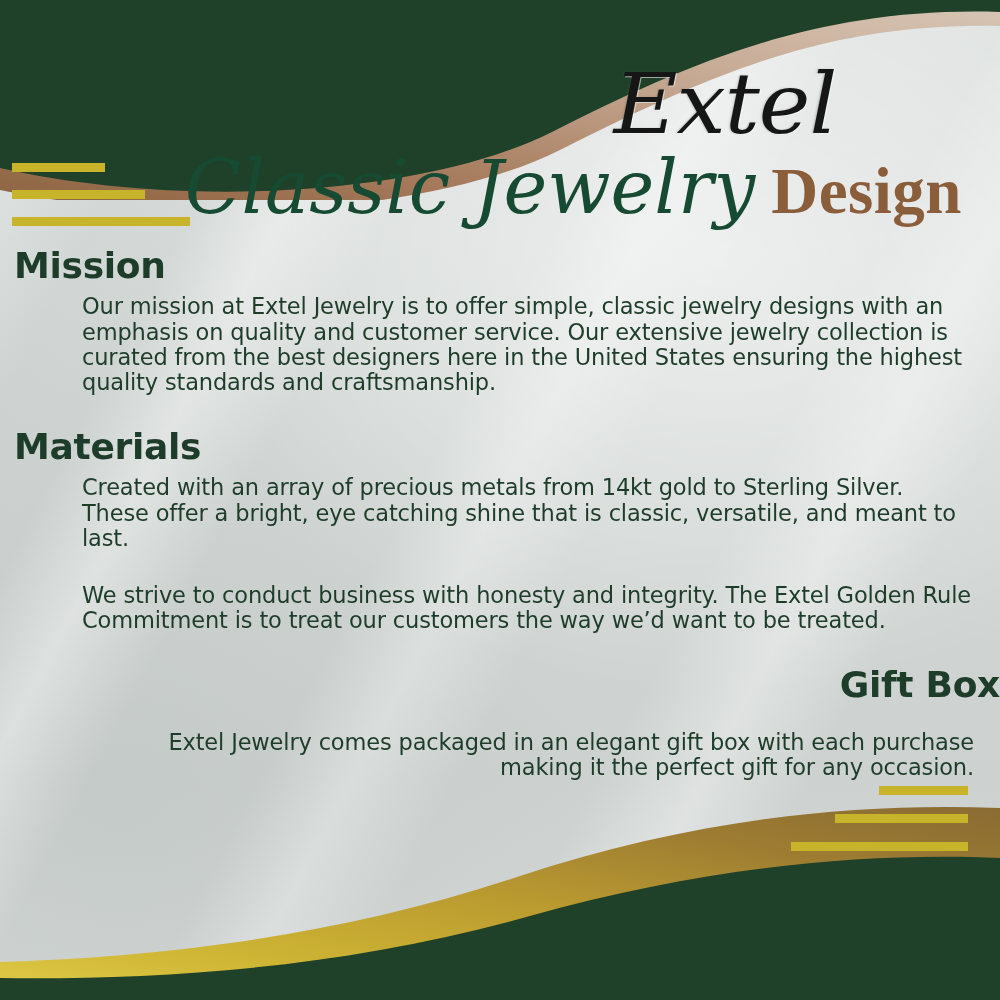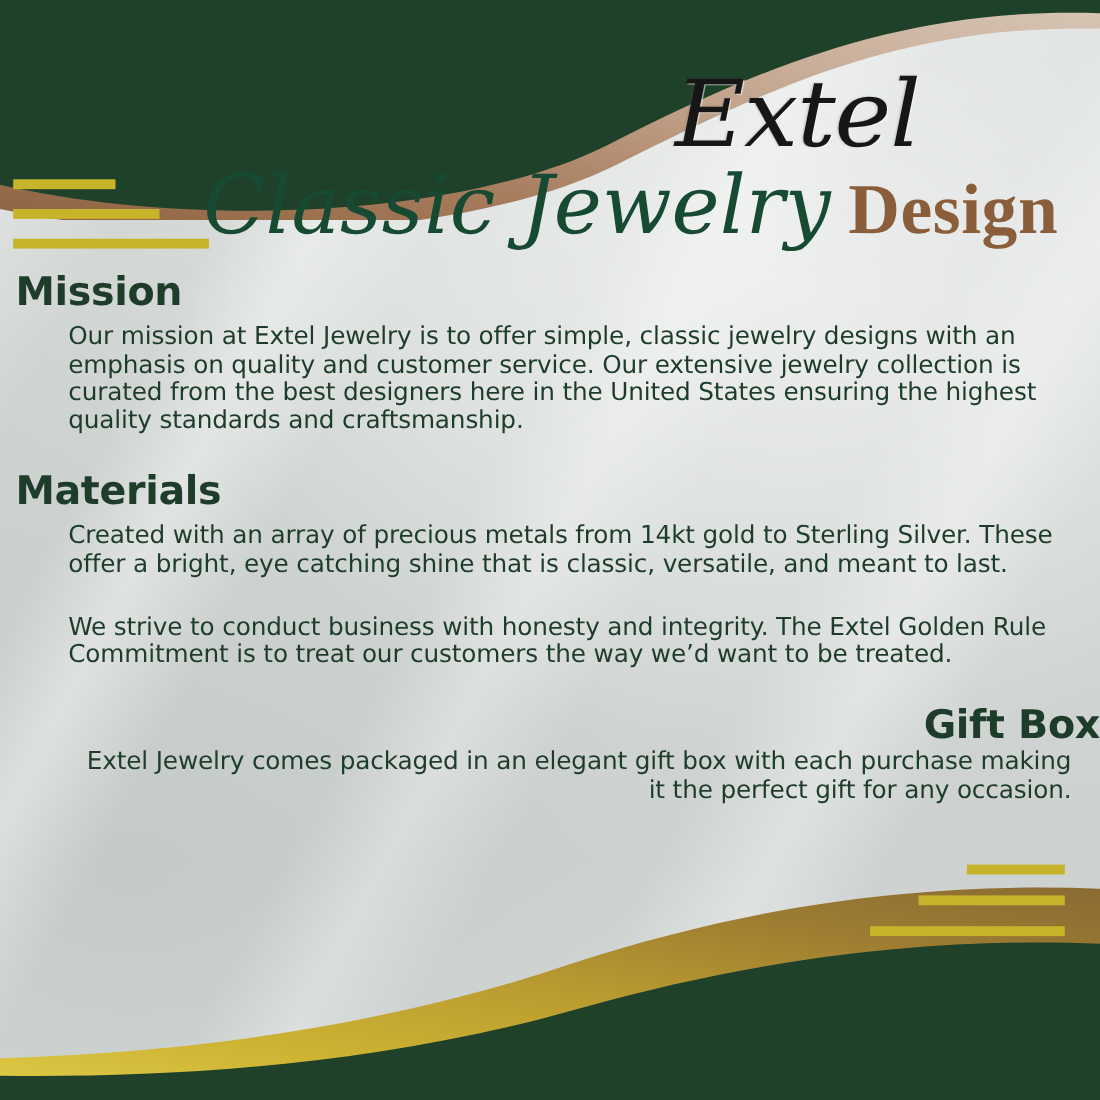--- a/index.html
+++ b/index.html
@@ -124,31 +124,31 @@
     color:#1E3C2A;
     padding-left:14px;
     letter-spacing:-0.3px;
   }
   .section-body {
     font-family:"DejaVu Sans", sans-serif;
     font-weight:400;
     font-size:22.5px;
     line-height:1.12;
     color:#1E3C2A;
-    padding-left:62px;
+    padding-left:82px;
     padding-right:26px;
     margin-top:8px;
     letter-spacing:-0.15px;
   }
 
   .sp-mission   { margin-top:0px; }
   .sp-materials { margin-top:32px; }
   .sp-service   { margin-top:32px; }
   .sp-gift      { margin-top:32px;text-align:right; }
-  .sp-gift .section-body { margin-top:0; }
+  .sp-gift .section-body { margin-top:24px; }
 </style>
 </head>
 <body>
 
 <div class="paper"></div>
 
 <svg class="wave-top" viewBox="0 0 1000 200" preserveAspectRatio="none">
   <defs>
     <linearGradient id="tanGrad" x1="0" y1="1" x2="1" y2="0">
       <stop offset="0%" stop-color="#8B6340"></stop>

